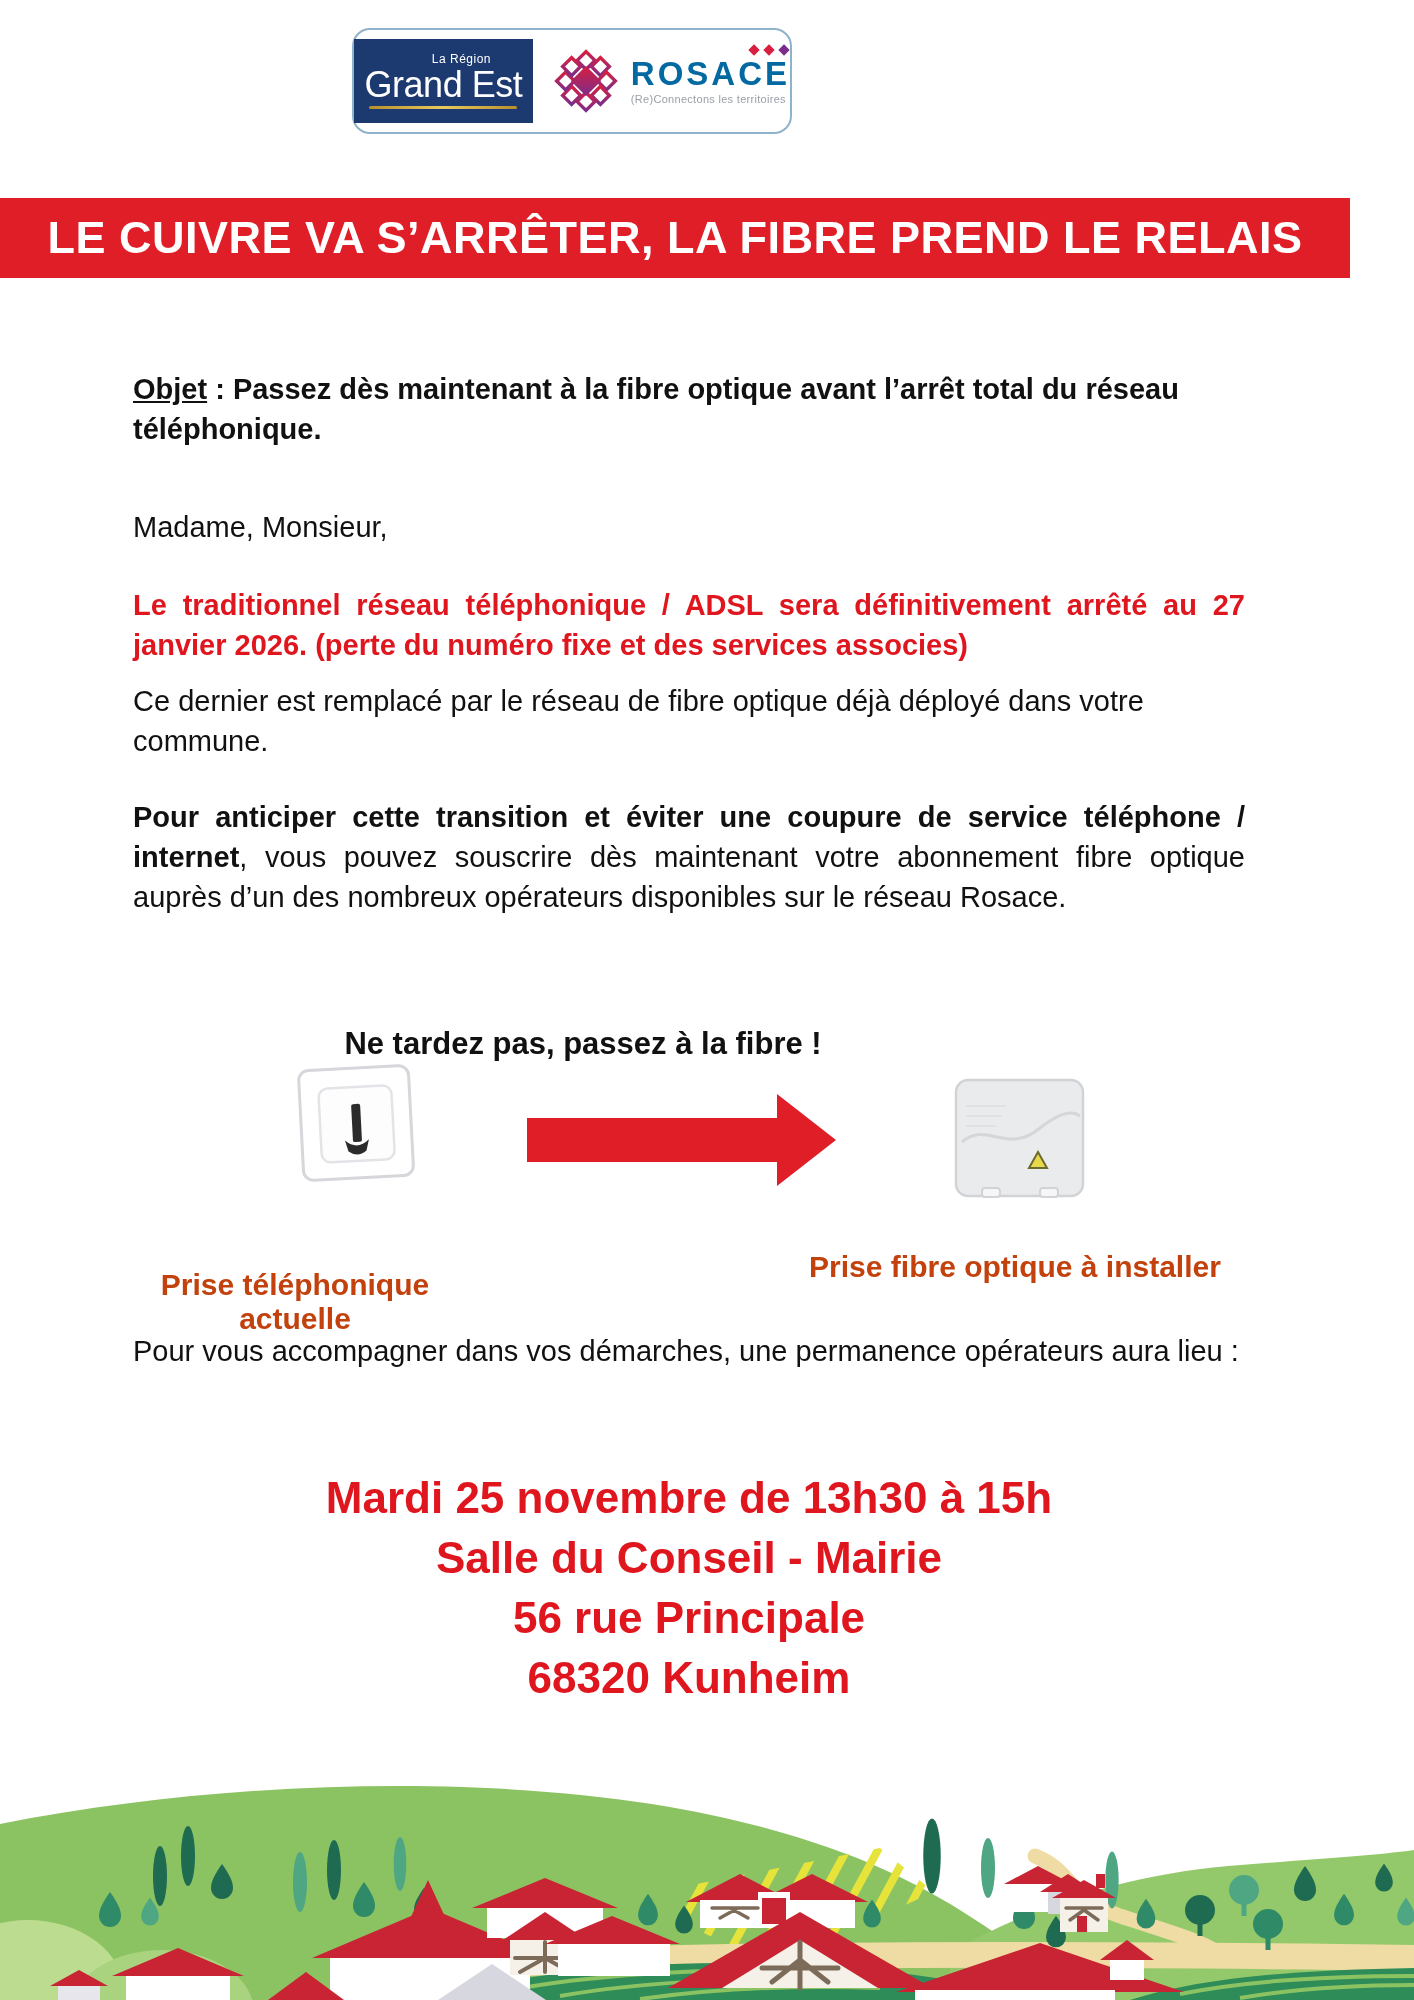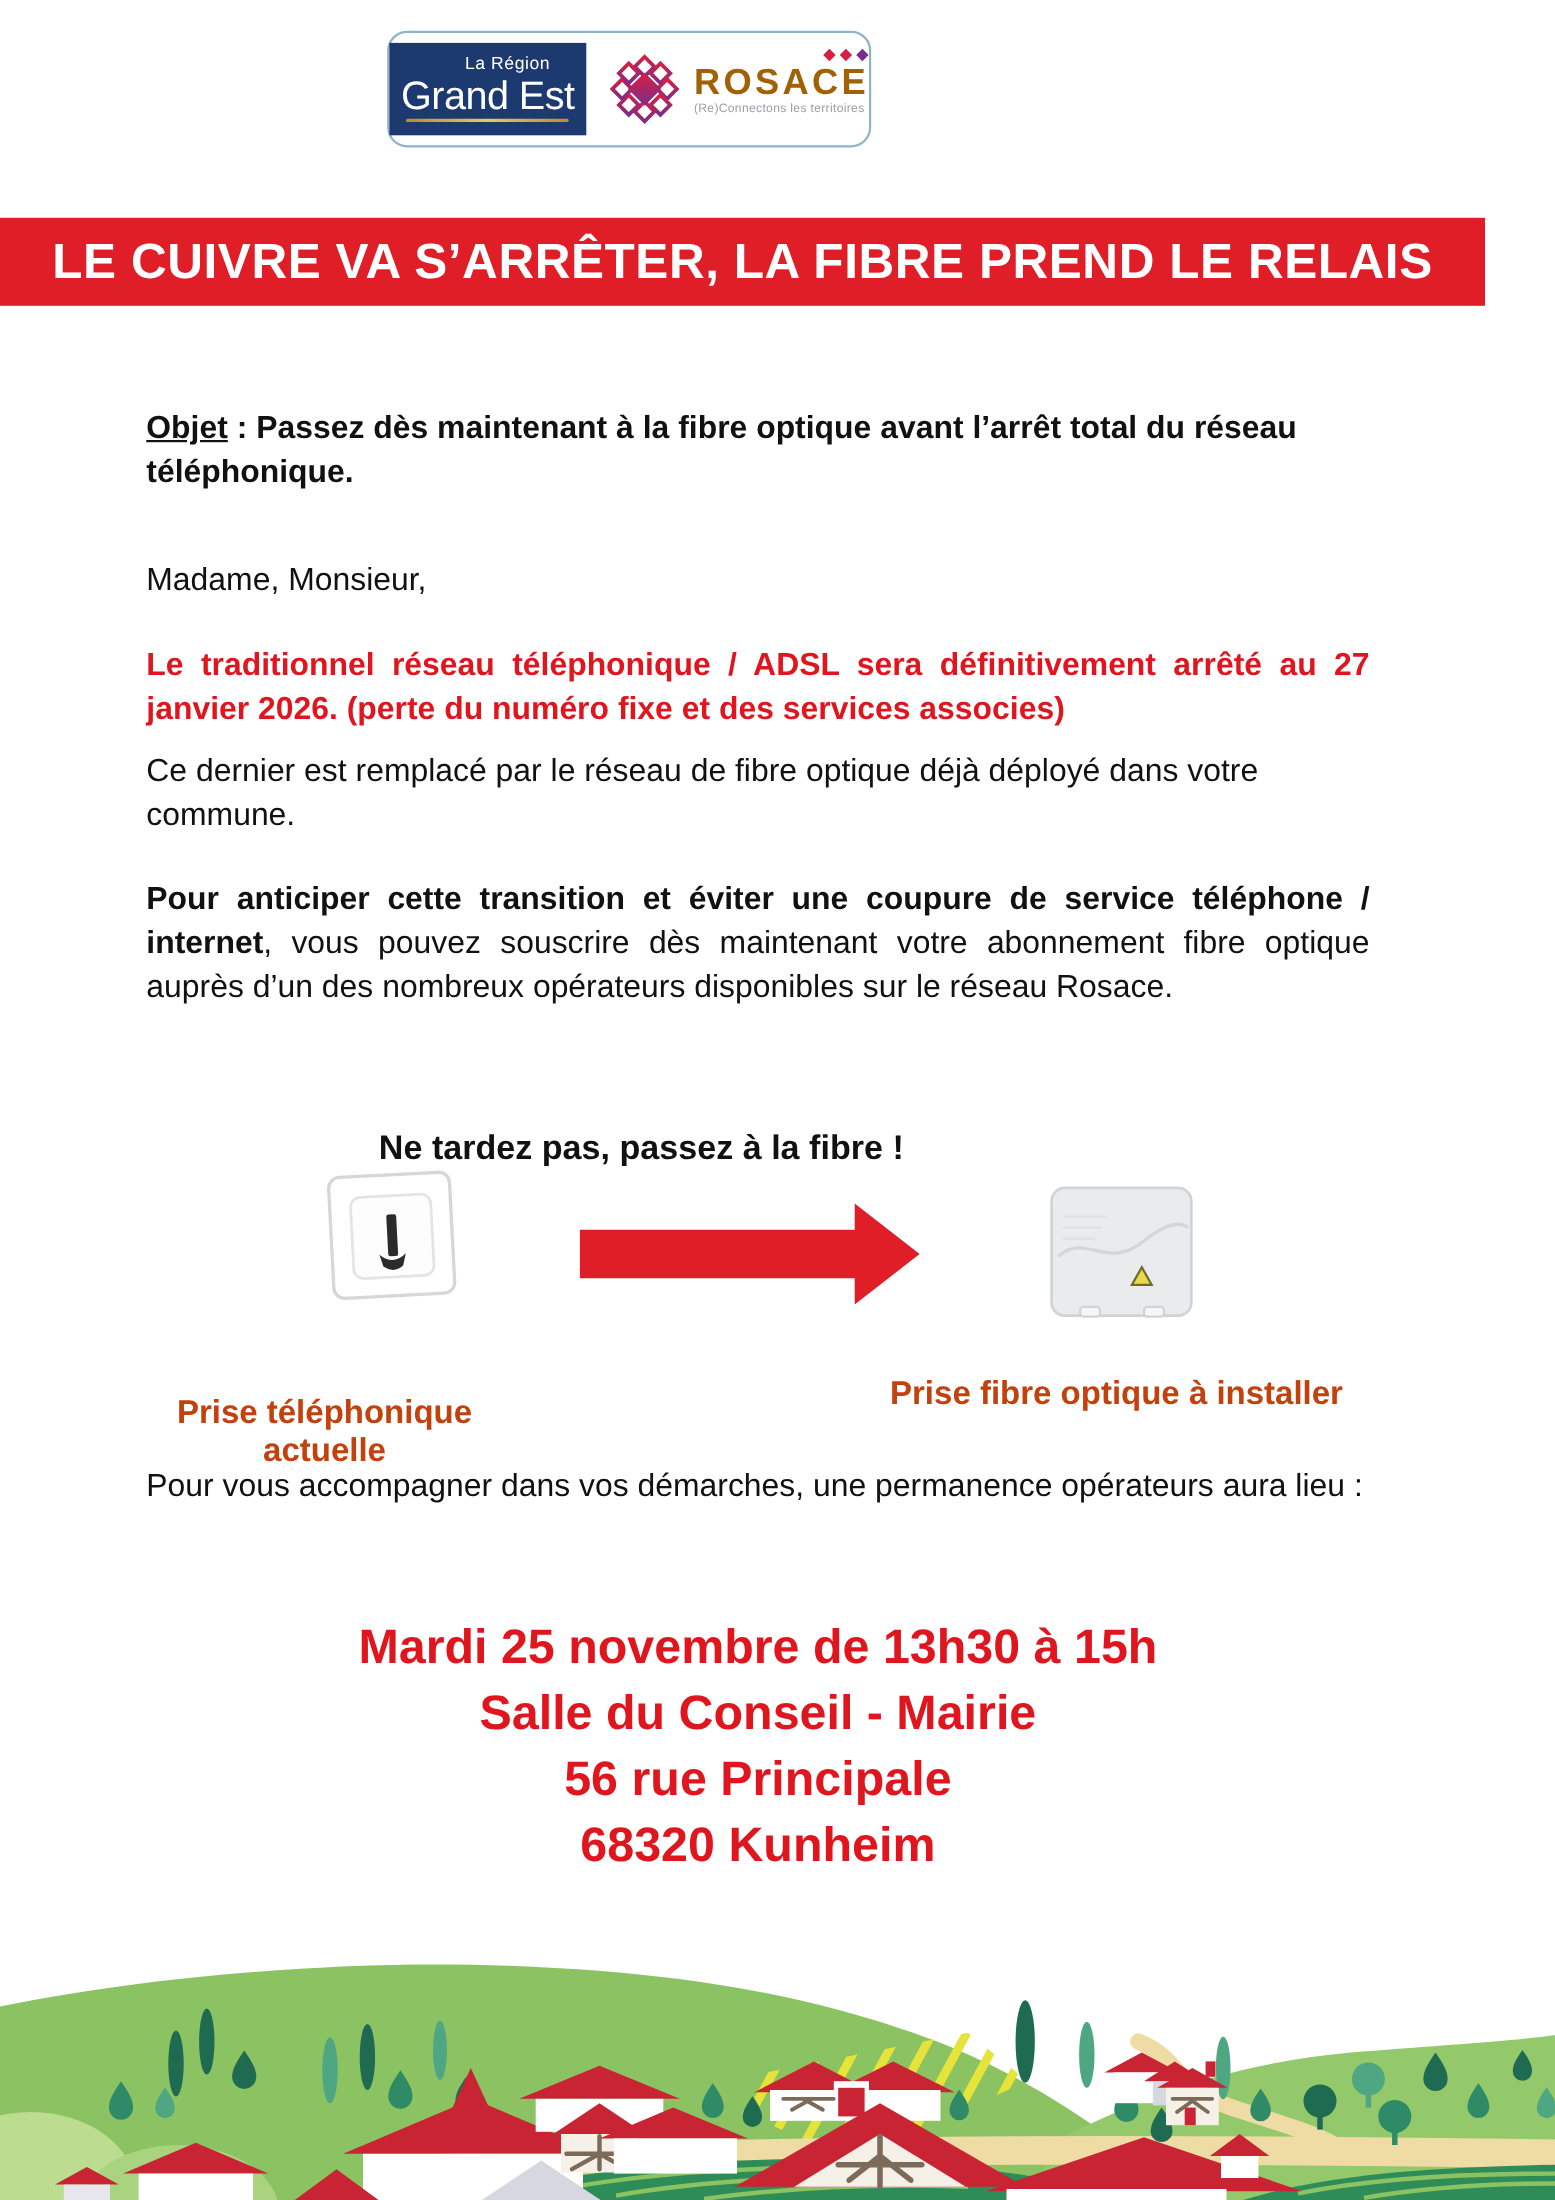--- a/index.html
+++ b/index.html
@@ -13,28 +13,28 @@
   .logo-box{
     top:28px;left:352px;width:436px;height:102px;
     border:2px solid #8fb3cb;border-radius:18px;background:#fff;
     display:flex;align-items:center;justify-content:center;gap:18px;
   }
   .ge-logo{
     width:198px;height:84px;background:#1c3a6f;color:#fff;
     display:flex;flex-direction:column;align-items:center;justify-content:center;
     line-height:1;
   }
-  .ge-line1{font-size:16px;letter-spacing:.5px;align-self:center;margin-left:36px;margin-bottom:2px;}
+  .ge-line1{font-size:12px;letter-spacing:.5px;align-self:center;margin-left:36px;margin-bottom:2px;}
   .ge-line2{font-size:36px;font-weight:normal;letter-spacing:-.5px;}
   .ge-underline{width:148px;height:3px;border-radius:2px;margin-top:3px;
     background:linear-gradient(90deg,#b78f2e,#e8c95e,#b78f2e);}
   .rosace-logo{display:flex;align-items:center;gap:10px;}
   .rosace-text{display:flex;flex-direction:column;line-height:1;}
   .rosace-wordrow{position:relative;}
-  .rosace-word{font-size:33px;font-weight:bold;color:#a16207;letter-spacing:3px;}
+  .rosace-word{font-size:33px;font-weight:bold;color:#0369a1;letter-spacing:3px;}
   .rosace-diamonds{position:absolute;top:-11px;right:2px;display:flex;gap:7px;}
   .rosace-diamonds i{width:8px;height:8px;transform:rotate(45deg);display:block;}
   .rosace-tagline{font-size:11px;color:#9aa0a8;margin-top:4px;letter-spacing:.3px;}
 
   
   .banner{
     top:198px;left:0;width:1350px;height:80px;background:#e01e28;
     display:flex;align-items:center;justify-content:center;
   }
   .banner span{color:#fff;font-weight:bold;font-size:45px;letter-spacing:.5px;white-space:nowrap;}

